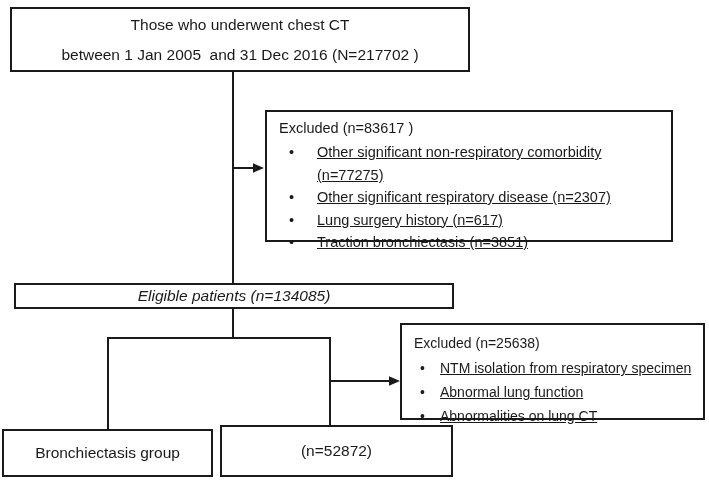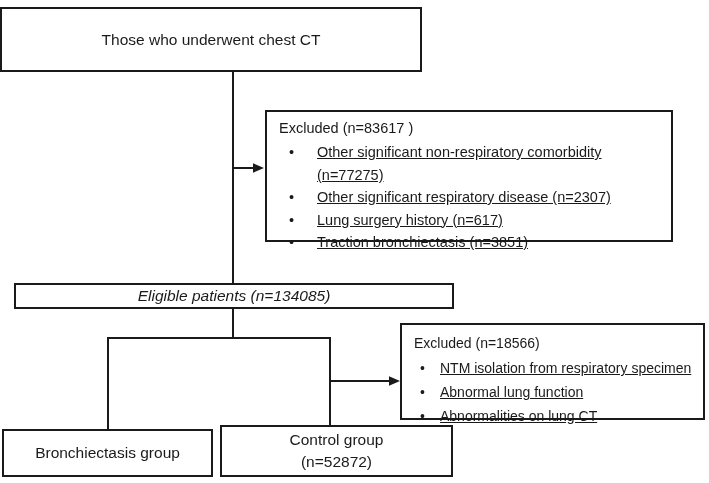--- a/index.html
+++ b/index.html
@@ -26,21 +26,21 @@
     display: flex;
     flex-direction: column;
     align-items: center;
     justify-content: center;
     text-align: center;
   }
   .center-text div {
     white-space: pre-wrap;
   }
   #top-box {
-    left: 0; top: 7px; width: 422px; height: 65px;
+    left: 10px; top: 7px; width: 460px; height: 65px;
     font-size: 15.5px; line-height: 30px;
   }
   #excluded-box-1 {
     left: 265px; top: 110px; width: 408px; height: 132px;
     font-size: 14.5px;
     padding: 5px 8px 0 12px;
   }
   #excluded-box-1 .excl-title {
     line-height: 23px;
     margin-bottom: 1px;
@@ -113,47 +113,47 @@
 
     <line x1="108" y1="337" x2="108" y2="430" stroke="#1a1a1a" stroke-width="2"></line>
     <line x1="330" y1="337" x2="330" y2="426" stroke="#1a1a1a" stroke-width="2"></line>
 
     <line x1="330" y1="381" x2="391" y2="381" stroke="#1a1a1a" stroke-width="2"></line>
     <polygon points="400,381 389,376.2 389,385.8" fill="#1a1a1a"></polygon>
   </svg>
 
   <div id="top-box" class="box center-text">
     <div>Those who underwent chest CT</div>
+    <div>between 1 Jan 2005  and 31 Dec 2016 (N=217702 )</div>
   </div>
 
   <div id="excluded-box-1" class="box">
     <div class="excl-title">Excluded (n=83617 )</div>
     <ul class="bullets">
       <li>Other significant non-respiratory comorbidity (n=77275)</li>
       <li>Other significant respiratory disease (n=2307)</li>
       <li>Lung surgery history (n=617)</li>
       <li>Traction bronchiectasis (n=3851)</li>
     </ul>
   </div>
 
   <div id="eligible-box" class="box center-text">
     <div>Eligible patients (n=134085)</div>
   </div>
 
   <div id="excluded-box-2" class="box">
-    <div class="excl-title">Excluded (n=18566)</div>
+    <div class="excl-title">Excluded (n=25638)</div>
     <ul class="bullets">
       <li>NTM isolation from respiratory specimen</li>
       <li>Abnormal lung function</li>
       <li>Abnormalities on lung CT</li>
     </ul>
   </div>
 
   <div id="bronchiectasis-box" class="box center-text">
     <div>Bronchiectasis group</div>
   </div>
 
   <div id="control-box" class="box center-text">
-    <div>Control group</div>
     <div>(n=52872)</div>
   </div>
 
 </div>
 
 </body></html>

